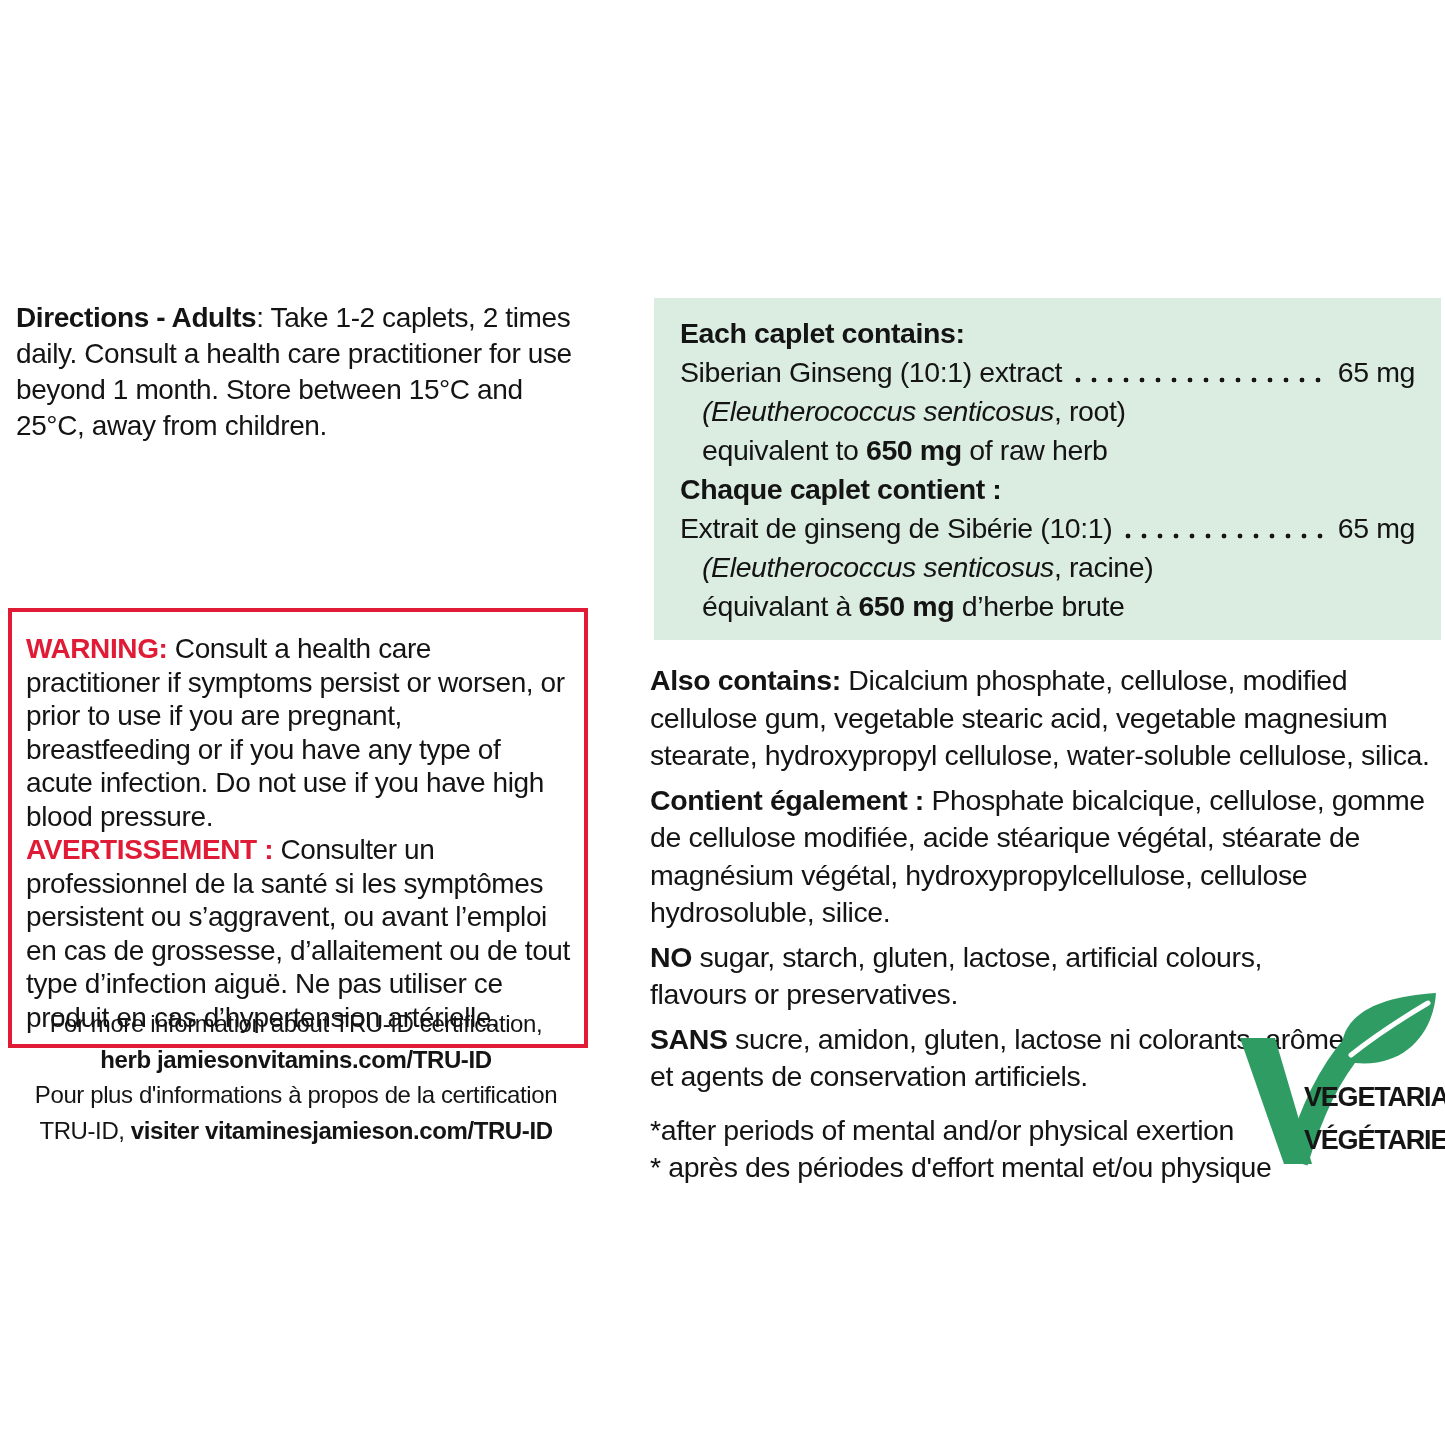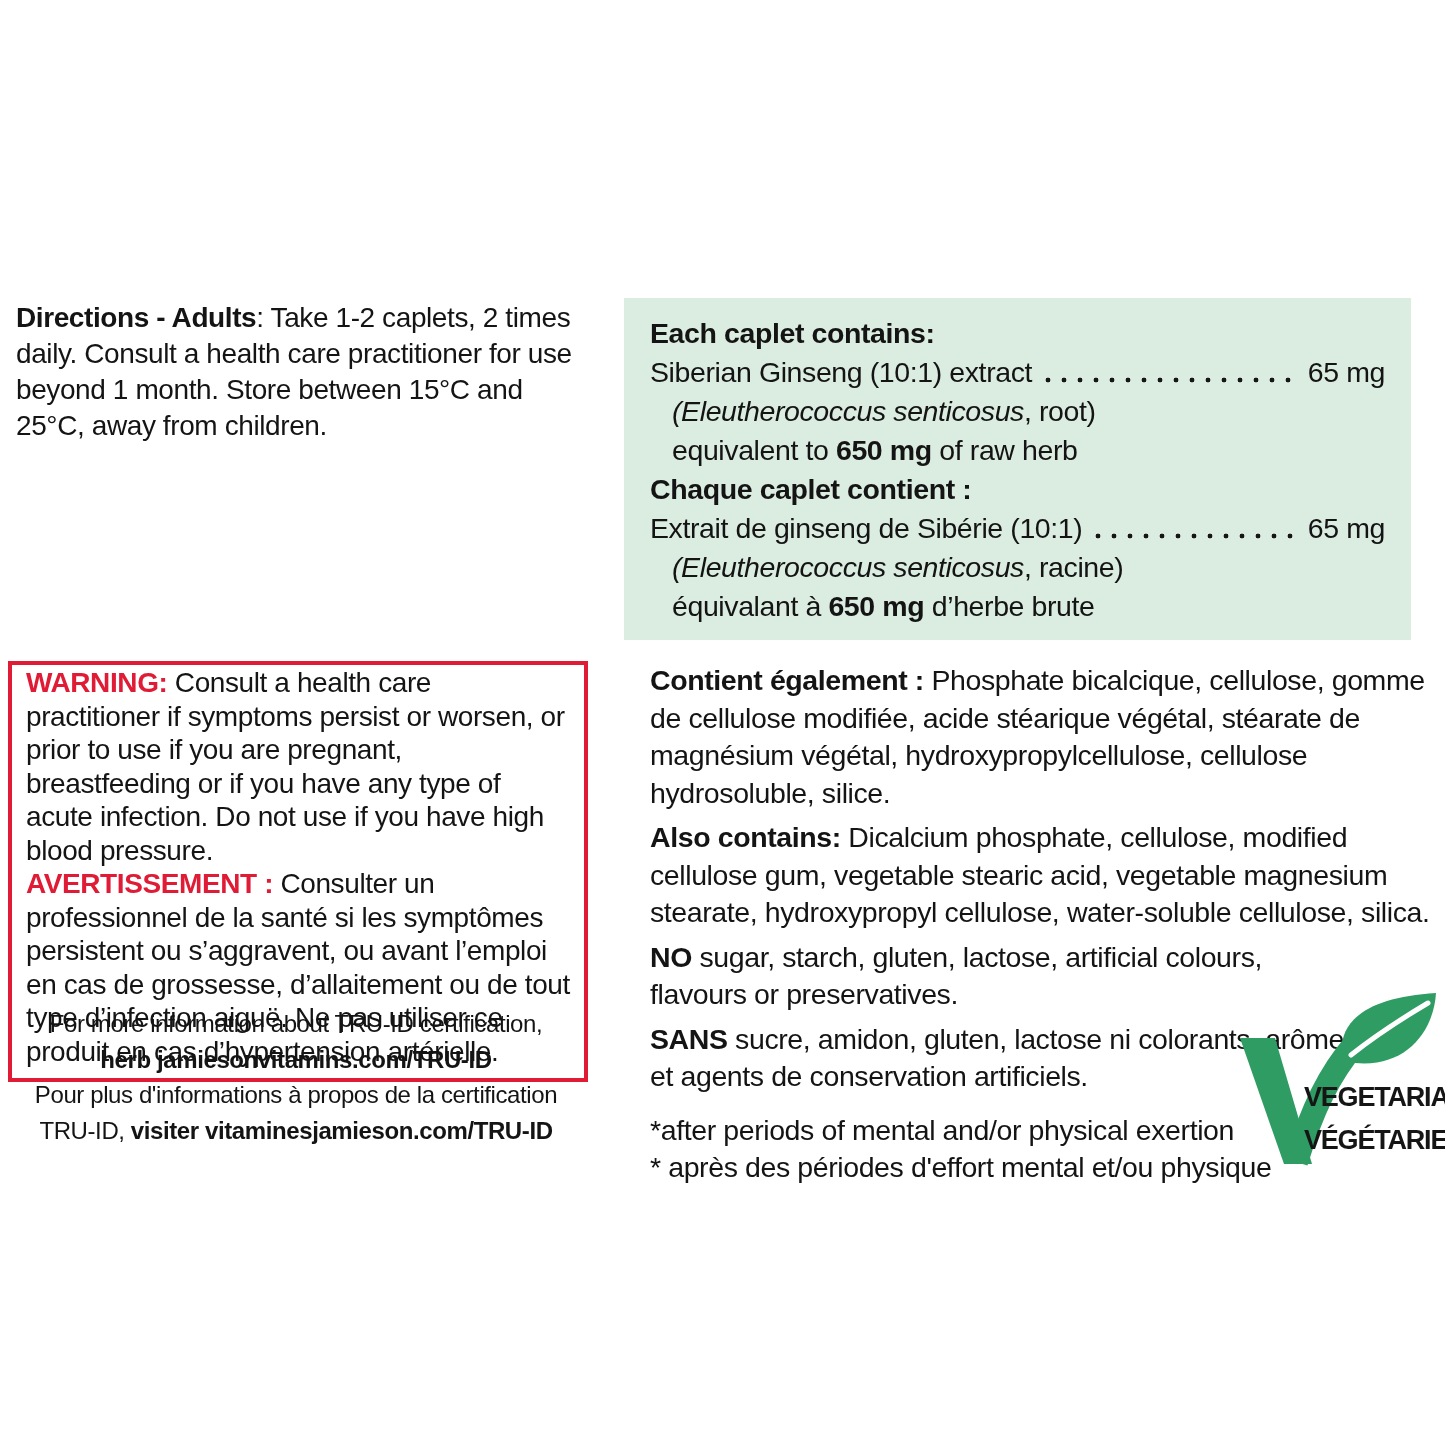--- a/index.html
+++ b/index.html
@@ -27,45 +27,45 @@
     top: 300px;
     width: 575px;
     font-size: 28px;
     line-height: 36px;
   }
   #directions-block p { margin-bottom: 8px; }
 
   #warning-box {
     position: absolute;
     left: 8px;
-    top: 661px;
+    top: 608px;
     width: 580px;
     box-sizing: border-box;
     border: 4px solid #e01b35;
-    padding: 1px 14px 10px 14px;
+    padding: 20px 14px 10px 14px;
     font-size: 28px;
     line-height: 33.5px;
     background: #ffffff;
   }
   .red-lead { color: #e01b35; font-weight: bold; }
 
   #truid-block {
     position: absolute;
     left: 0px;
     top: 1006px;
     width: 592px;
     text-align: center;
     font-size: 24px;
     line-height: 35.5px;
   }
 
   
   #ingredients-panel {
     position: absolute;
-    left: 624px;
+    left: 654px;
     top: 298px;
     width: 787px;
     box-sizing: border-box;
     background: #dbece1;
     padding: 16px 26px 14px 26px;
     font-size: 28.5px;
     line-height: 39px;
   }
   .dose-row { display: flex; align-items: center; }
   .dose-row .lbl { white-space: nowrap; }
@@ -151,22 +151,22 @@
   <div class="dose-row">
     <span class="lbl">Extrait de ginseng de Sibérie (10:1) </span>
     <span class="dots"></span>
     <span class="val">65 mg</span>
   </div>
   <p class="indent"><span class="i">(Eleutherococcus senticosus</span><span>, racine)</span></p>
   <p class="indent"><span>équivalant à </span><span class="b">650 mg</span><span> d’herbe brute</span></p>
 </div>
 
 <div id="right-text-block">
+  <p><span class="b">Also contains:</span><span> Dicalcium phosphate, cellulose, modified cellulose gum, vegetable stearic acid, vegetable magnesium stearate, hydroxypropyl cellulose, water-soluble cellulose, silica.</span></p>
   <p><span class="b">Contient également :</span><span> Phosphate bicalcique, cellulose, gomme de cellulose modifiée, acide stéarique végétal, stéarate de magnésium végétal, hydroxypropylcellulose, cellulose hydrosoluble, silice.</span></p>
-  <p><span class="b">Also contains:</span><span> Dicalcium phosphate, cellulose, modified cellulose gum, vegetable stearic acid, vegetable magnesium stearate, hydroxypropyl cellulose, water-soluble cellulose, silica.</span></p>
   <p class="narrow"><span class="b">NO</span><span> sugar, starch, gluten, lactose, artificial colours, flavours or preservatives.</span></p>
   <p class="narrow"><span class="b">SANS</span><span> sucre, amidon, gluten, lactose ni colorants, arômes et agents de conservation artificiels.</span></p>
   <p class="footnote-first">*after periods of mental and/or physical exertion</p>
   <p class="footnote">* après des périodes d'effort mental et/ou physique</p>
 </div>
 
 <div id="veg-logo">
   <svg width="210" height="176" viewBox="0 0 210 176">
     <polygon points="2,46 37,46 74,172 46,172" fill="#2f9d63"></polygon>
     <path d="M58,170 C74,118 91,82 117,52" fill="none" stroke="#2f9d63" stroke-width="24"></path>

